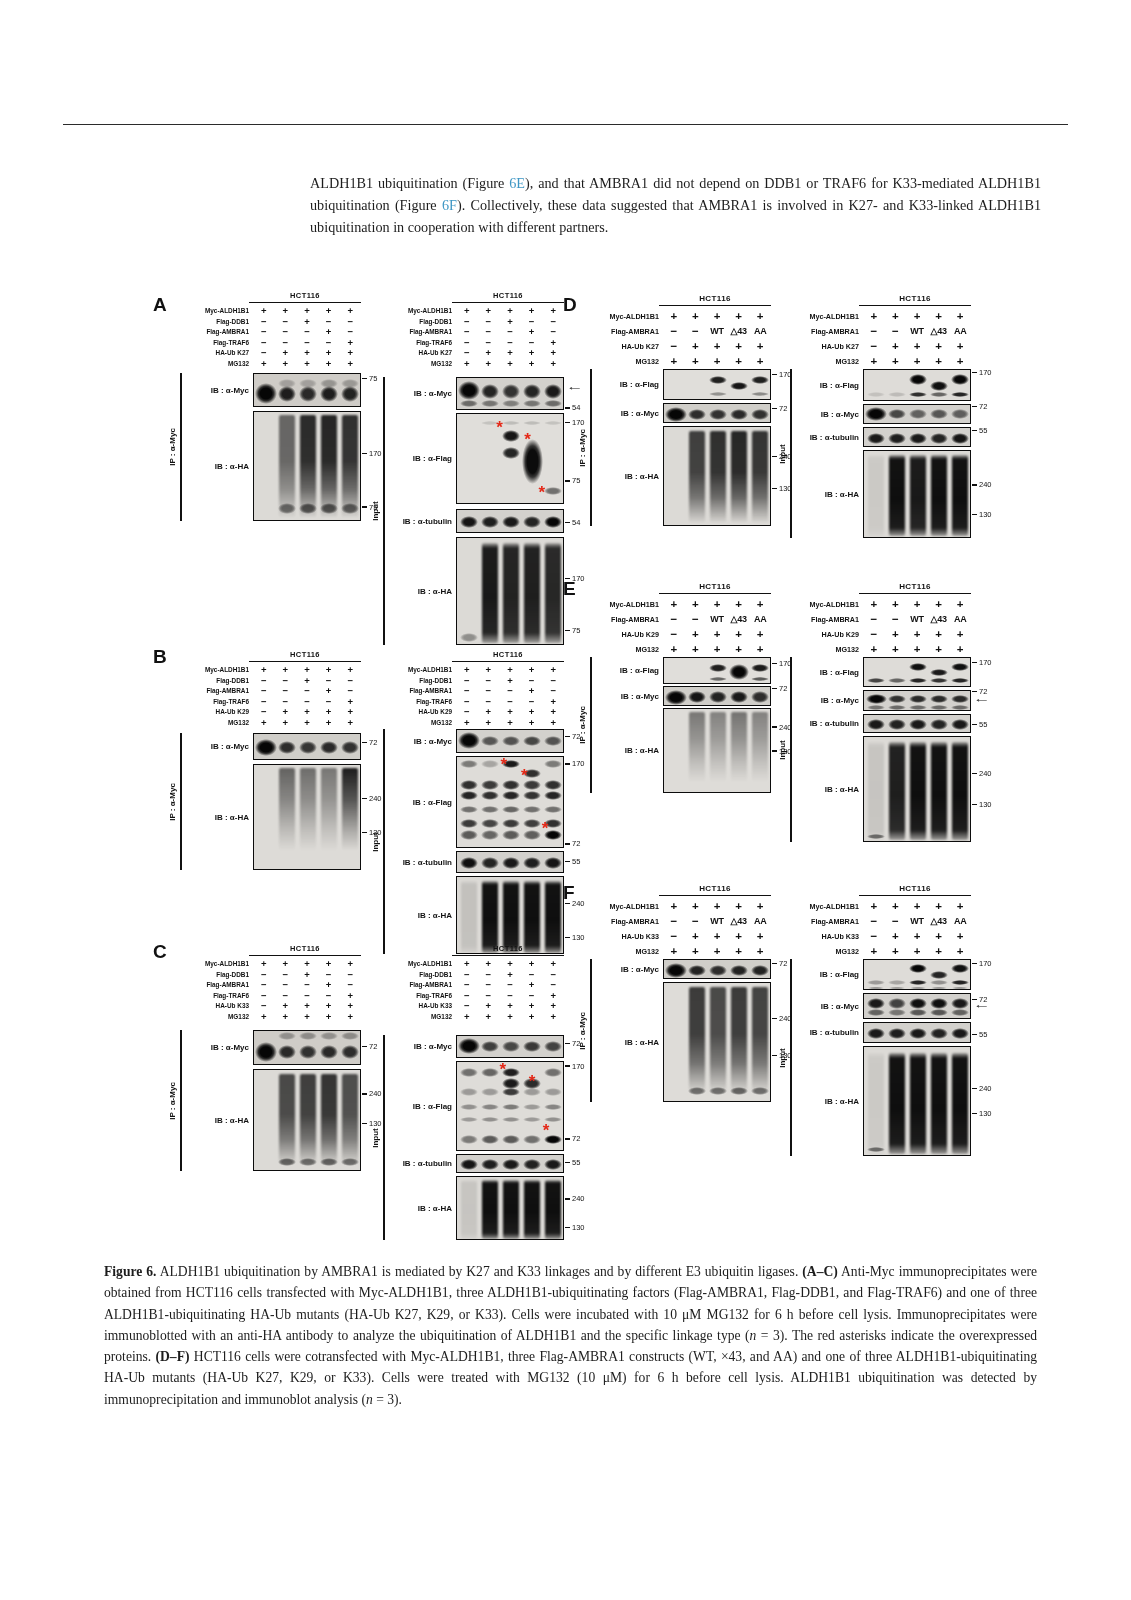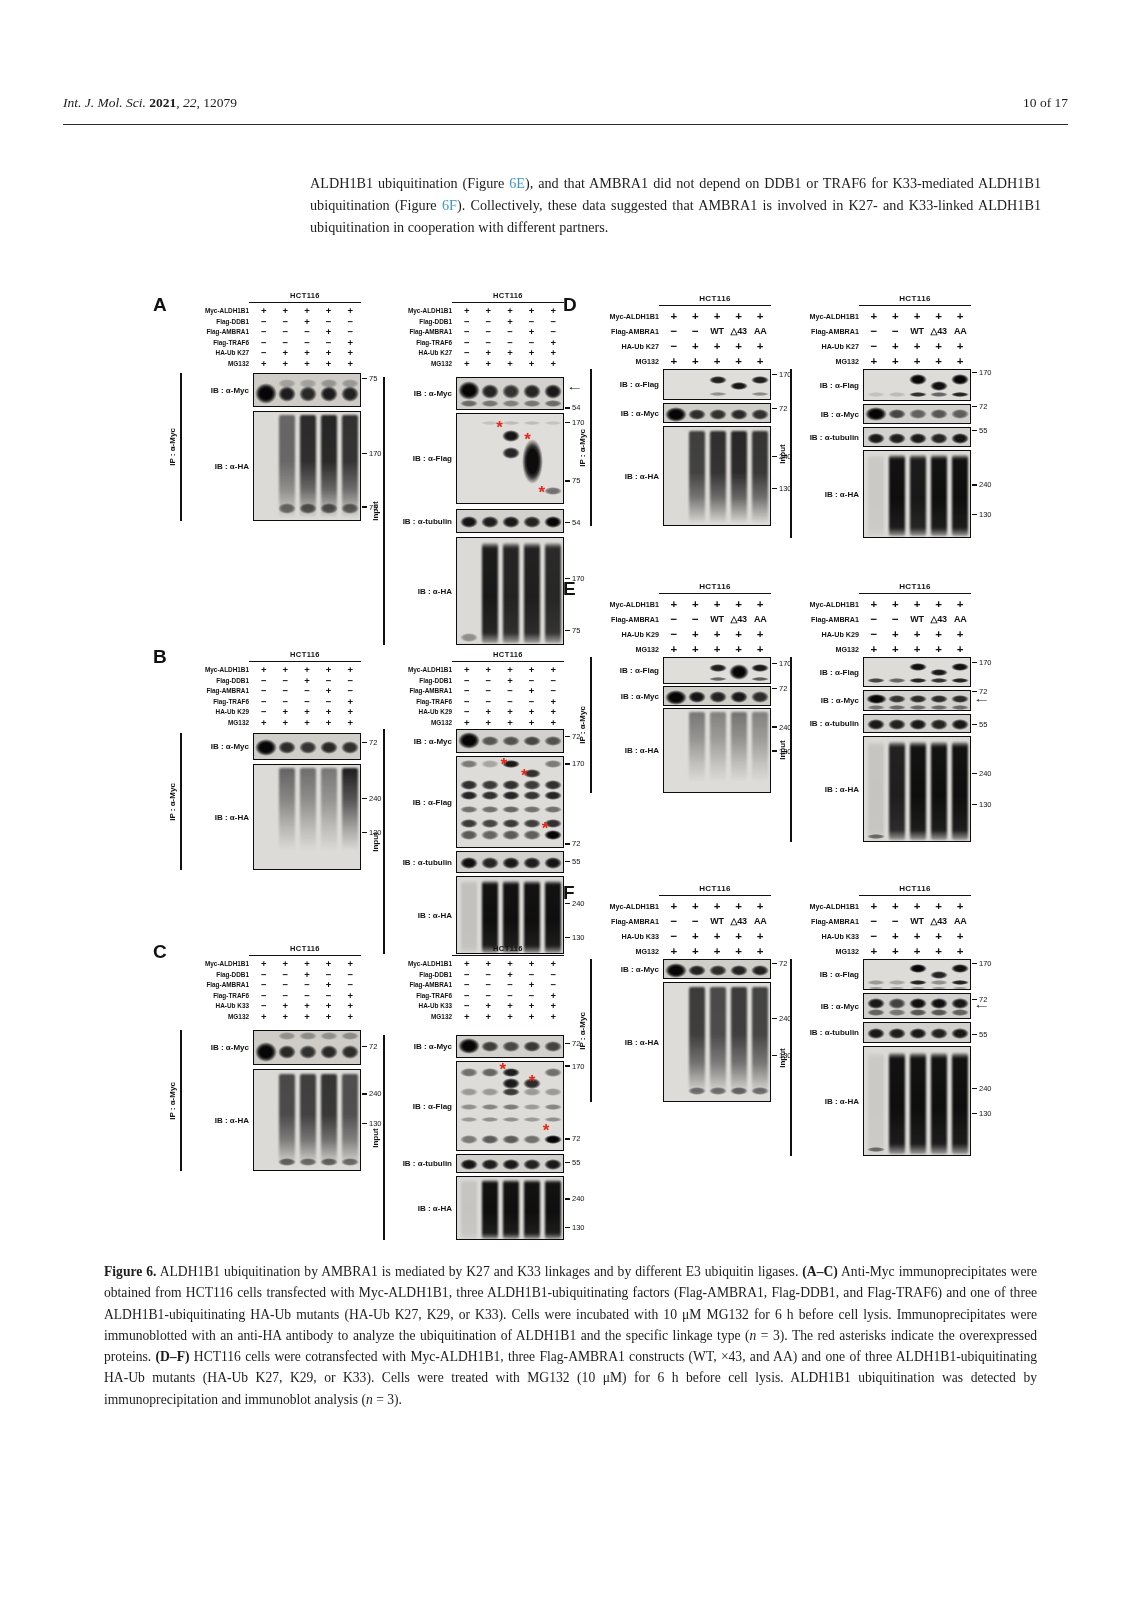--- a/index.html
+++ b/index.html
@@ -53,24 +53,20 @@
   .asterisk{position:absolute;font:bold 17px "Liberation Sans",sans-serif;line-height:1;z-index:2;}
   .side{position:absolute;left:0;width:17px;}
   .side .sline{position:absolute;right:0;top:0;height:100%;width:1.6px;background:#111;}
   .side .stext{position:absolute;top:50%;left:42%;transform:translate(-50%,-50%) rotate(-90deg);
                font:bold 8px "Liberation Sans",sans-serif;white-space:nowrap;color:#111;}
 </style>
 </head>
 <body>
 
 <div class="page">
-  <div class="pg-header">
-    <span id="journal-ref"><span style="font-style: italic;">Int. J. Mol. Sci. </span><span style="font-weight: bold;">2021</span><span>, </span><span style="font-style: italic;">22</span><span>, 12079</span></span>
-    <span>10 of 17</span>
-  </div>
   <div class="rule"></div>
   <p class="body-par" id="paragraph"><span>ALDH1B1 ubiquitination (Figure </span><span class="ref-link" style="color: rgb(61, 150, 196);">6E</span><span>), and that AMBRA1 did not depend on DDB1 or TRAF6 for K33-mediated ALDH1B1 ubiquitination (Figure </span><span class="ref-link" style="color: rgb(61, 150, 196);">6F</span><span>). Collectively, these data suggested that AMBRA1 is involved in K27- and K33-linked ALDH1B1 ubiquitination in cooperation with different partners.</span></p>
   <div class="figure" id="figure">
       <div class="panel-label" style="left: 153px; top: 294px;">A</div>
       <div class="sub abc" style="left: 165px; top: 291px;">
         <div class="cellline">HCT116</div>
         <div class="cond-row" style="top: 14px; height: 10.5px;">
           <div class="cond-label">Myc-ALDH1B1</div>
           <div class="cond-val" style="left: 88px; width: 21.6px;">+</div>
           <div class="cond-val" style="left: 109.6px; width: 21.6px;">+</div>

